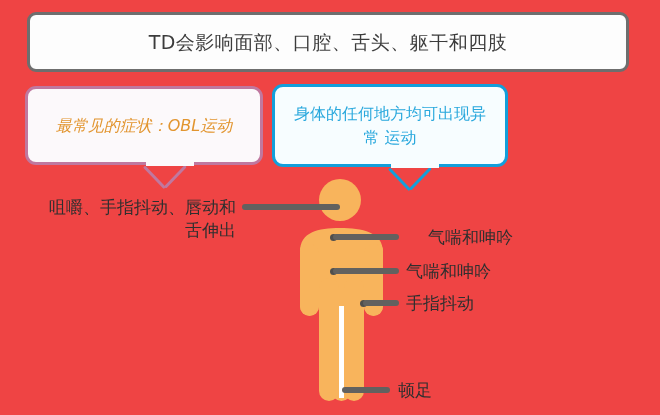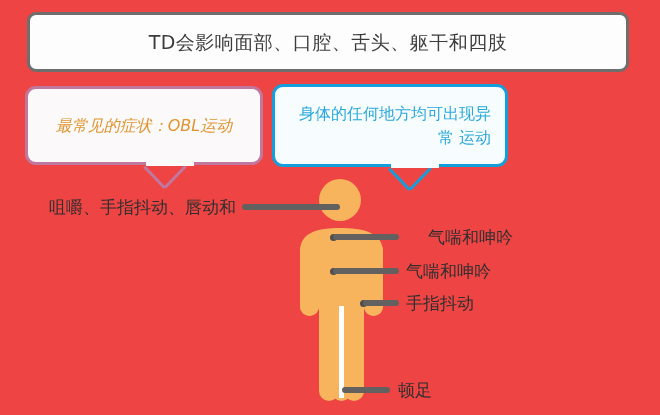--- a/index.html
+++ b/index.html
@@ -76,21 +76,20 @@
   }
 
   .bubble-blue {
     left: 272px;
     top: 84px;
     width: 236px;
     height: 83px;
     border: 3px solid #139fdb;
     border-radius: 11px;
     background: #f7fdff;
-    text-align: right;
   }
   .bubble-blue .bubble-text {
     font-size: 16px;
     color: #29a8dd;
   }
 
   
   .tail {
     position: absolute;
     width: 0;
@@ -239,20 +238,21 @@
   <div class="leader-dot" style="left:330px; top:268px;"></div>
   <div class="leader" style="left:333px; top:268px; width:66px;"></div>
 
   <div class="leader-dot" style="left:360px; top:300px;"></div>
   <div class="leader" style="left:363px; top:300px; width:36px;"></div>
 
   <div class="leader" style="left:342px; top:387px; width:48px;"></div>
 
   <div class="label label-left">
     <span class="l1">咀嚼、手指抖动、唇动和</span>
+    <span class="l2">舌伸出</span>
   </div>
 
   <div class="label" style="left:428px; top:226px;">气喘和呻吟</div>
   <div class="label" style="left:406px; top:260px;">气喘和呻吟</div>
   <div class="label" style="left:406px; top:292px;">手指抖动</div>
   <div class="label" style="left:398px; top:379px;">顿足</div>
 
 </div>
 
 </body></html>

